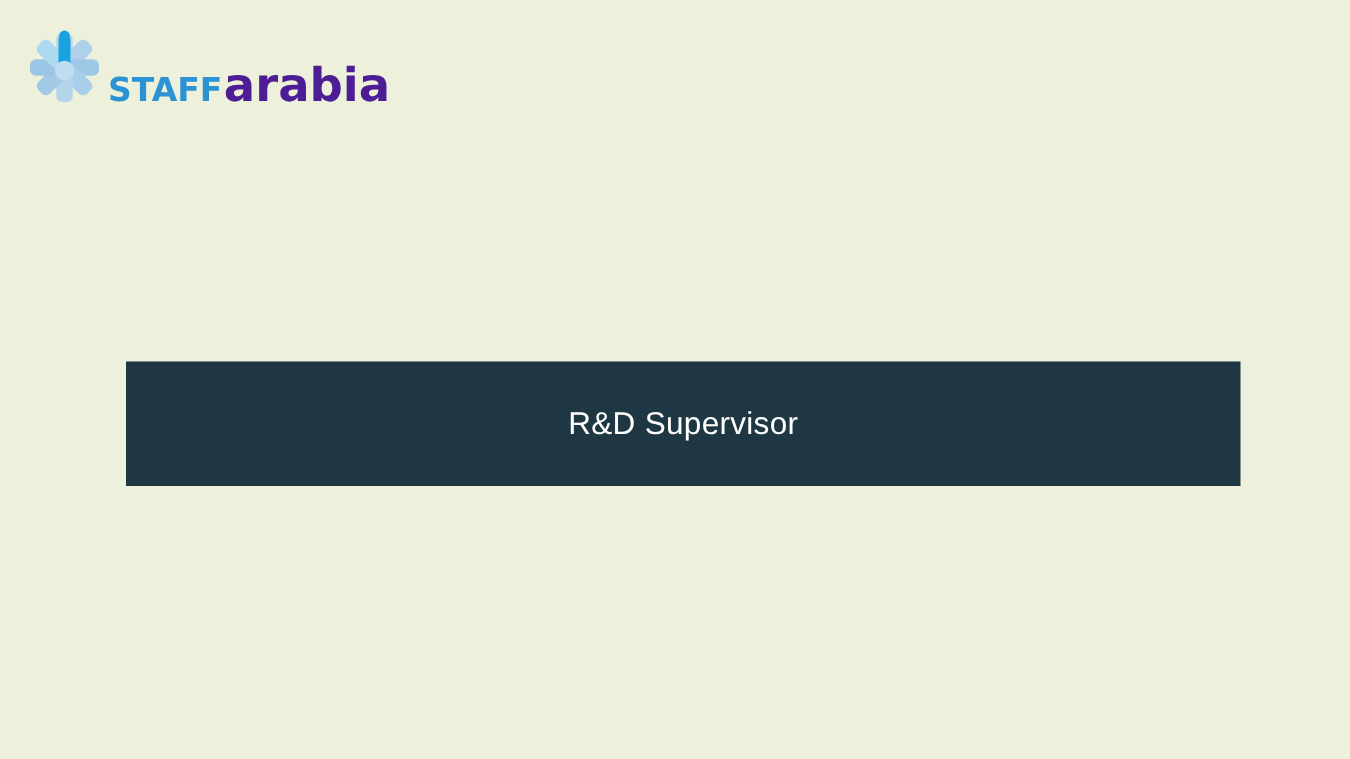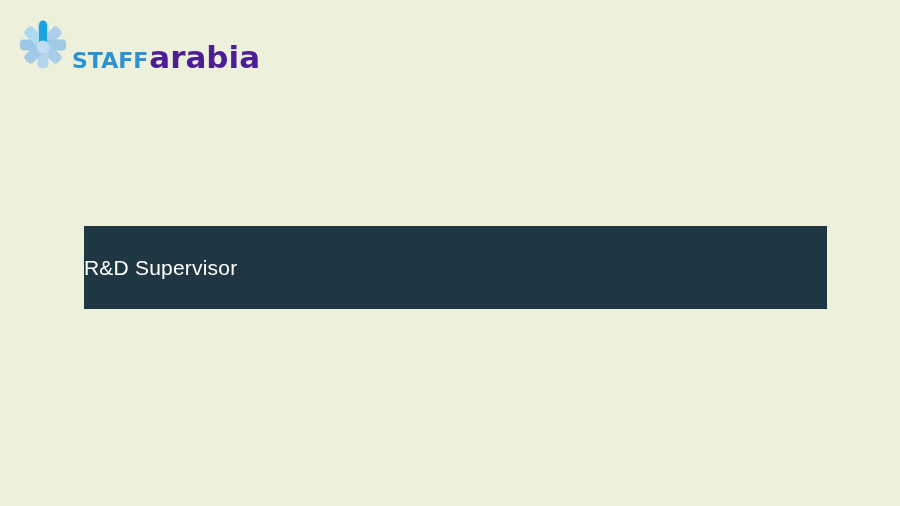--- a/index.html
+++ b/index.html
@@ -62,26 +62,27 @@
     color: #4c1d95;
     font-size: 31px;
     letter-spacing: 0px;
     margin-left: 1px;
   }
 
   
   #title-banner {
     position: absolute;
     left: 84px;
-    top: 226px;
+    top: 241px;
     width: 743px;
     height: 83px;
     background: #1e3742;
     display: flex;
     align-items: center;
+    justify-content: center;
     box-sizing: border-box;
   }
 
   #title-text {
     color: #ffffff;
     font-family: "Liberation Sans", sans-serif;
     font-size: 21px;
     font-weight: 400;
     letter-spacing: 0.2px;
     text-align: center;

